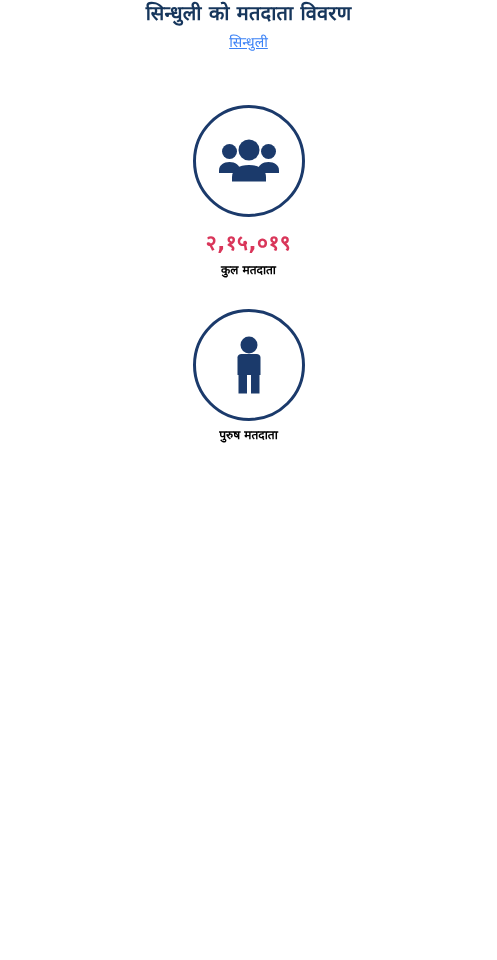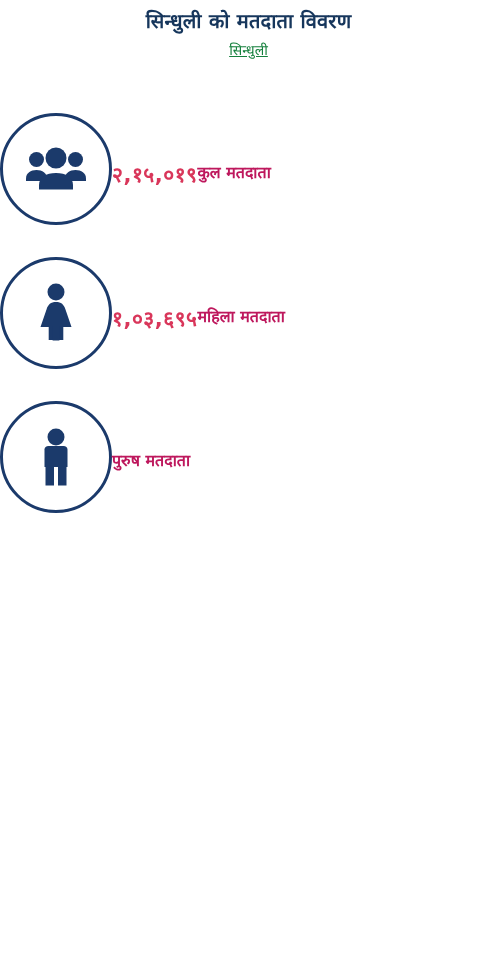--- a/index.html
+++ b/index.html
@@ -20,53 +20,52 @@
     box-sizing: border-box;
     display: flex;
     flex-direction: column;
     align-items: center;
     background: #ffffff;
   }
 
   .header {
     width: 100%;
     text-align: center;
-    padding-top: 8px;
   }
 
   .page-title {
     font-size: 20px;
     font-weight: bold;
     color: #16365c;
     letter-spacing: 0.2px;
     line-height: 1.35;
     margin: 0;
   }
 
   .page-subtitle {
     font-size: 14px;
     font-weight: normal;
-    color: #15803d;
+    color: #3b82f6;
     line-height: 1.4;
     margin: 6px 0 0 0;
     text-decoration: underline;
   }
 
   .stats-list {
     width: 100%;
     margin-top: 52px;
     display: flex;
     flex-direction: column;
     align-items: center;
   }
 
   .stat-card {
     width: 100%;
     display: flex;
-    flex-direction: row;
+    flex-direction: column;
     align-items: center;
     margin-bottom: 32px;
   }
   .stat-card:last-child {
     margin-bottom: 0;
   }
 
   .icon-circle {
     width: 112px;
     height: 112px;
@@ -95,23 +94,23 @@
     color: #d9365a;
     line-height: 1.2;
     letter-spacing: 0.5px;
   }
   .stat-card.other .stat-value {
     font-size: 18px;
   }
 
   .stat-label {
     margin-top: 7px;
-    font-size: 16px;
+    font-size: 12px;
     font-weight: bold;
-    color: #be185d;
+    color: #000000;
     line-height: 1.2;
   }
 </style>
 </head>
 <body>
 
 <div class="page">
 
   <div class="header">
     <h1 class="page-title">सिन्धुली को मतदाता विवरण</h1>
@@ -130,33 +129,20 @@
             <path d="M40 31.5c0-5.5 4.7-8.5 10.5-8.5S61 26 61 31.5V34H40z" fill="#1b3a6b"></path>
             <circle cx="31" cy="11" r="10.5" fill="#1b3a6b"></circle>
             <path d="M14 38c0-7.5 7-12 17-12s17 4.5 17 12v4.5H14z" fill="#1b3a6b"></path>
           </svg>
         </span>
       </div>
       <div class="stat-value">२,१५,०१९</div>
       <div class="stat-label">कुल मतदाता</div>
     </div>
 
-    <div class="stat-card">
-      <div class="icon-circle">
-        <span>
-          <svg width="40" height="60" viewBox="0 0 40 60" xmlns="http://www.w3.org/2000/svg">
-            <circle cx="20" cy="9" r="8.5" fill="#1b3a6b"></circle>
-            <path d="M20 19c-5.2 0-8 2.6-9.4 7.2L4.5 44h8.2v13h14.6V44h8.2l-6.1-17.8C27.9 21.6 25.2 19 20 19z" fill="#1b3a6b"></path>
-            <rect x="16.6" y="43" width="6.8" height="14.5" fill="#1b3a6b"></rect>
-          </svg>
-        </span>
-      </div>
-      <div class="stat-value">१,०३,६९५</div>
-      <div class="stat-label">महिला मतदाता</div>
-    </div>
 
     <div class="stat-card">
       <div class="icon-circle">
         <span>
           <svg width="36" height="58" viewBox="0 0 36 58" xmlns="http://www.w3.org/2000/svg">
             <circle cx="18" cy="9" r="8.5" fill="#1b3a6b"></circle>
             <path d="M6.5 21.5c0-2.3 1.6-3.5 4-3.5h15c2.4 0 4 1.2 4 3.5v17.5H6.5z" fill="#1b3a6b"></path>
             <rect x="7.5" y="38" width="8.5" height="19.5" fill="#1b3a6b"></rect>
             <rect x="20" y="38" width="8.5" height="19.5" fill="#1b3a6b"></rect>
           </svg>

